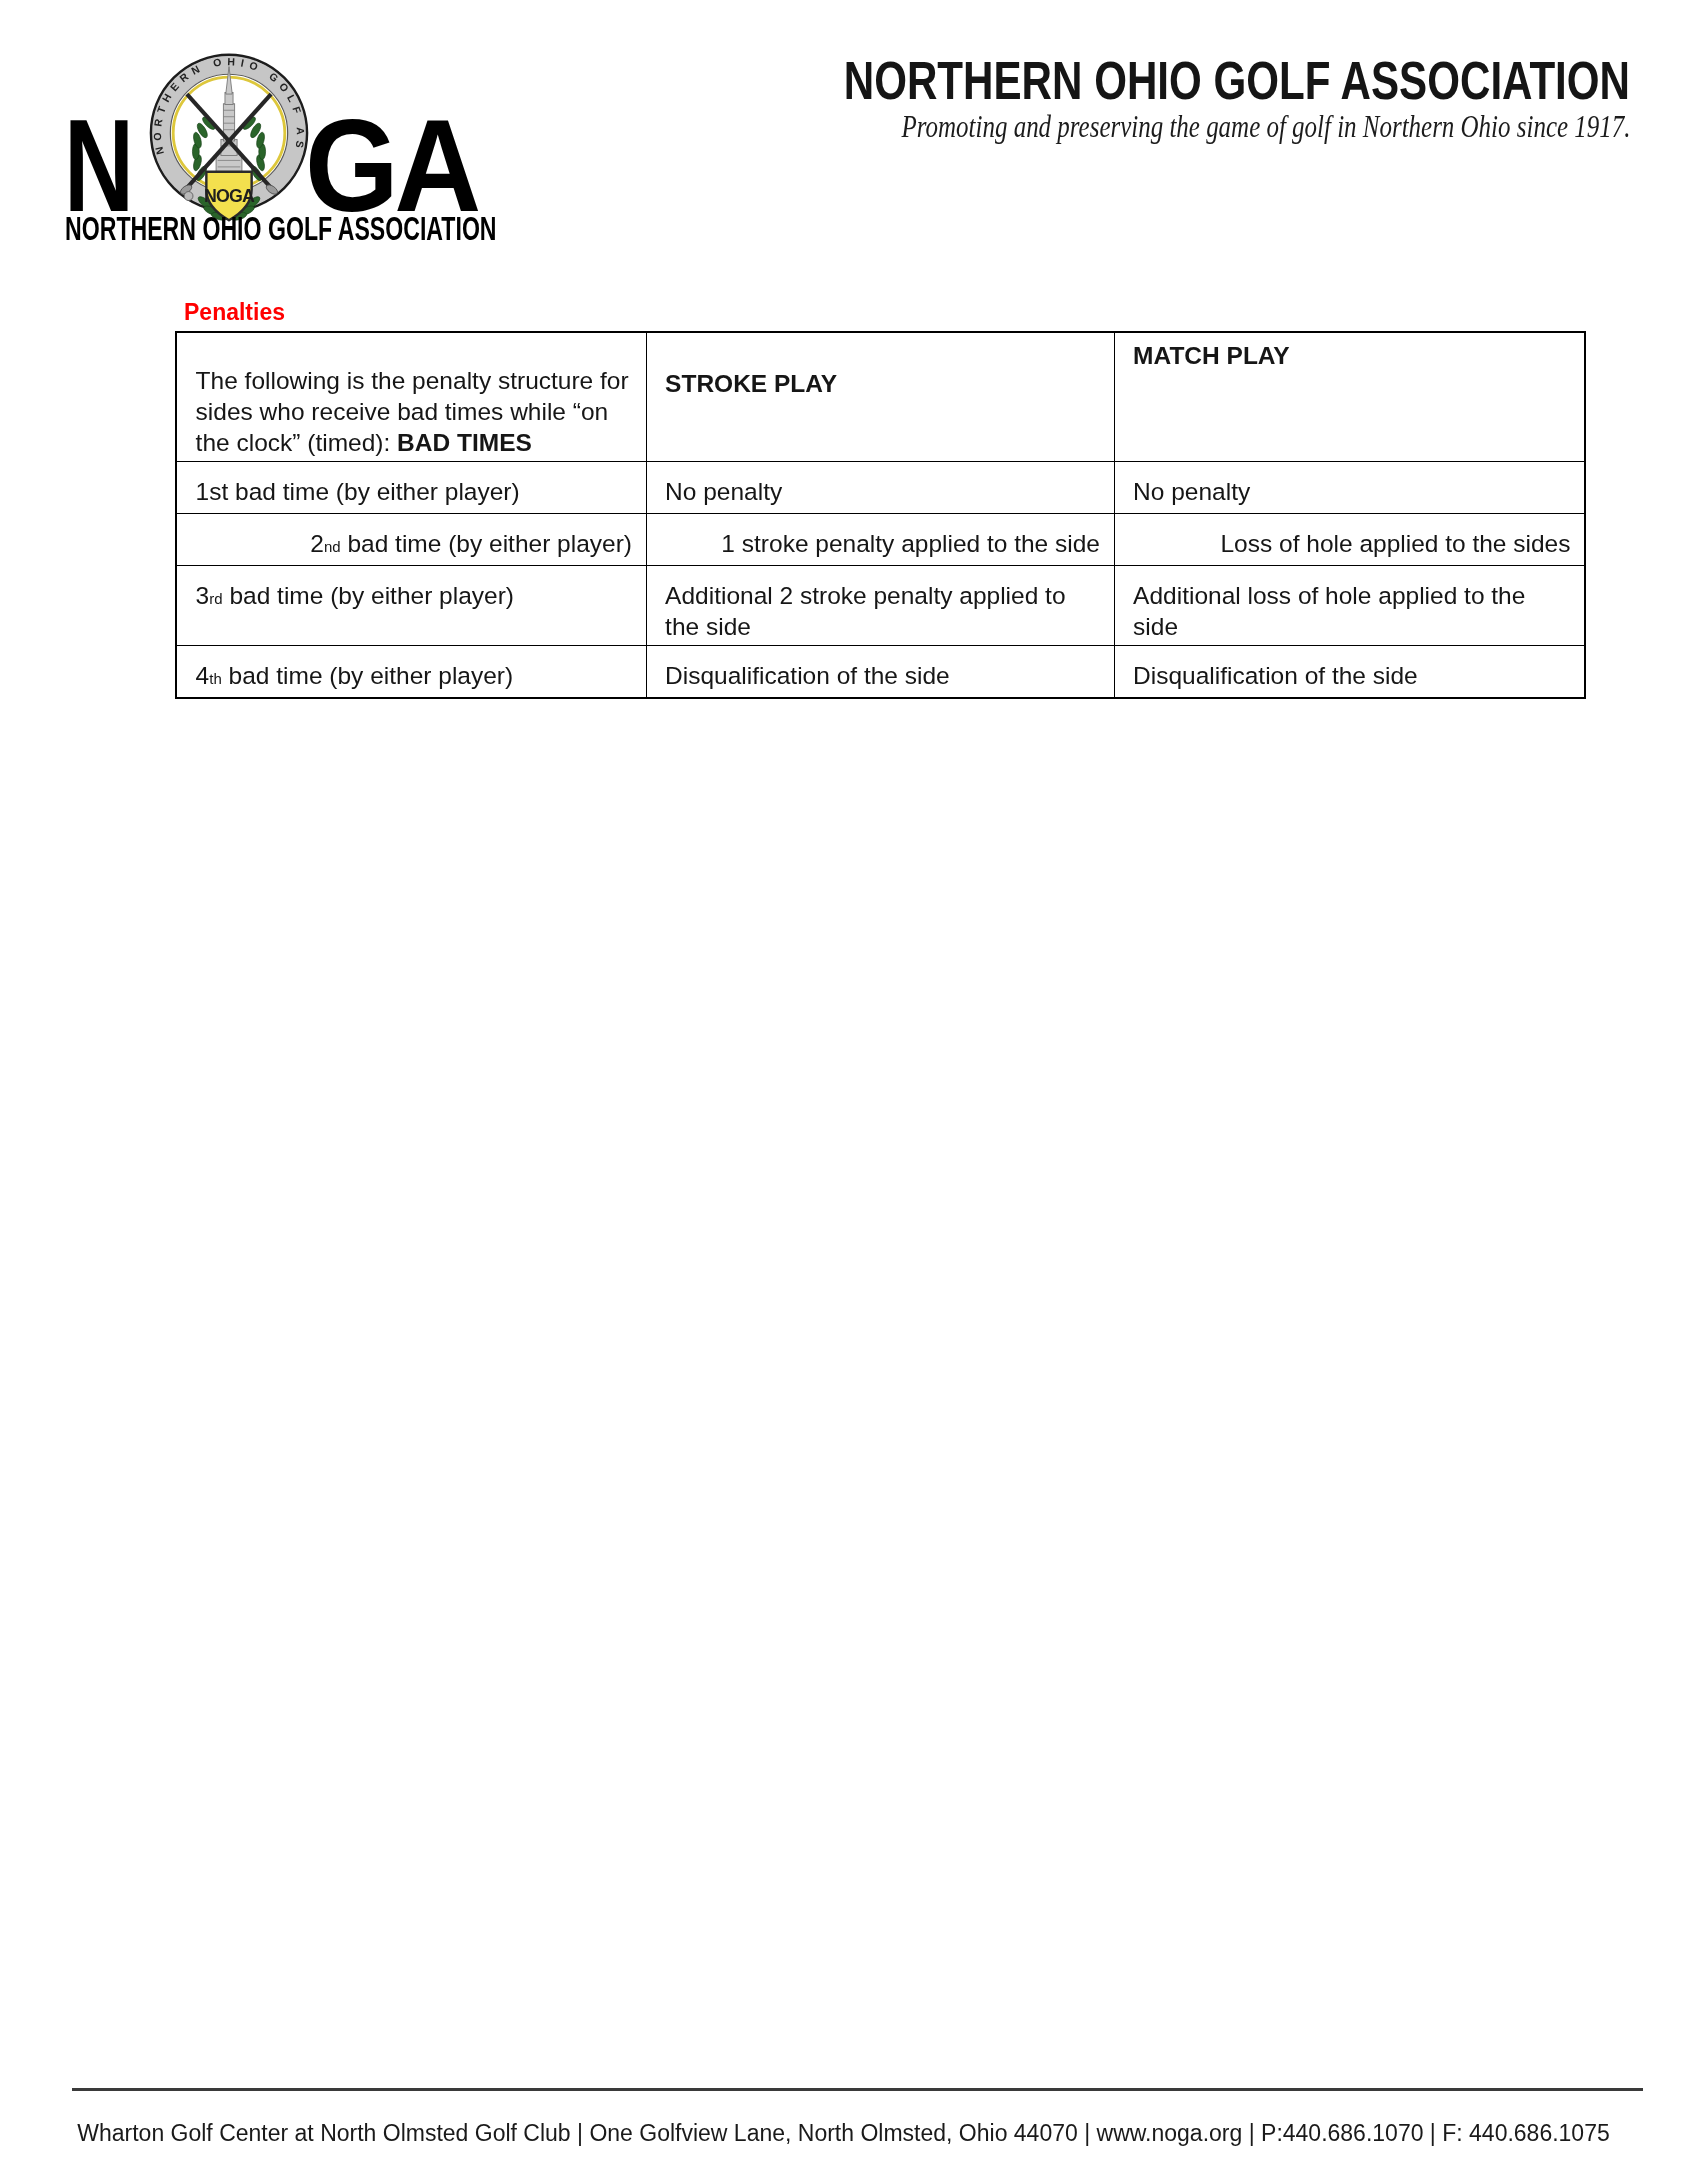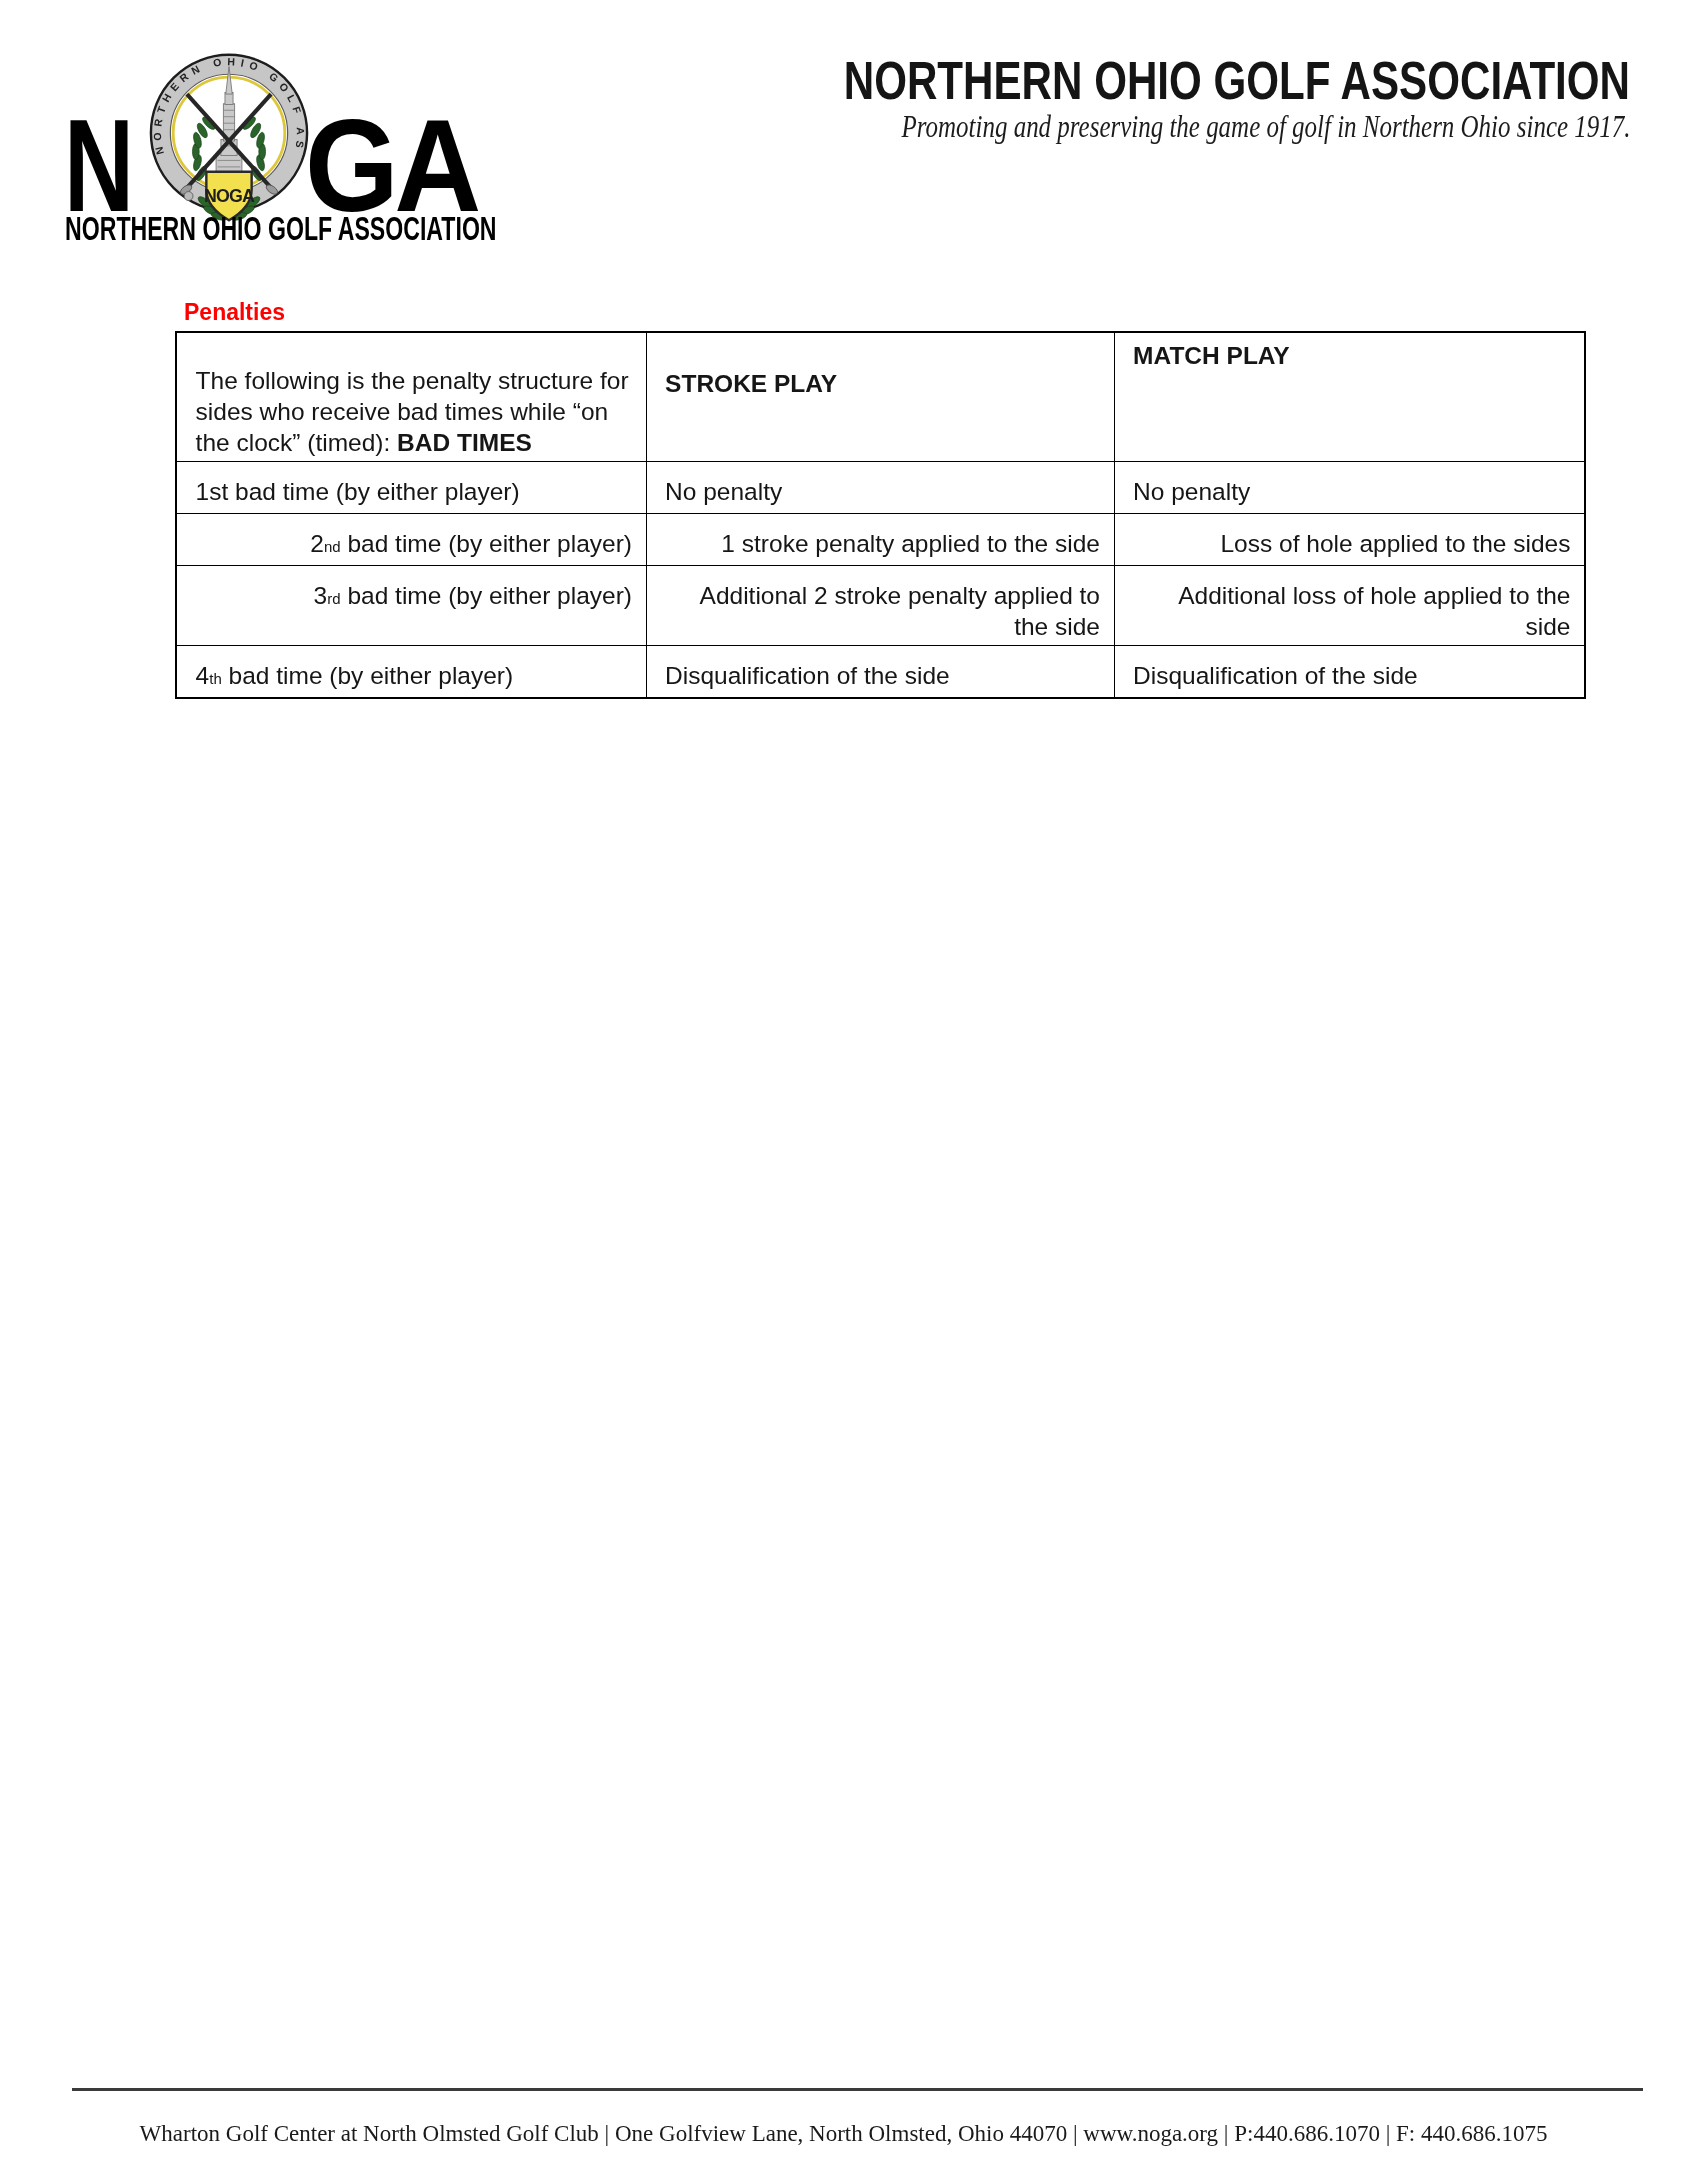--- a/index.html
+++ b/index.html
@@ -26,29 +26,29 @@
   
   .penalties-heading{position:absolute;left:184px;top:299px;font-size:23px;line-height:27px;font-weight:bold;}
 
   .ptable{position:absolute;left:175px;top:331px;width:1409px;border-collapse:collapse;
           table-layout:fixed;border:2.5px solid #000;}
   .ptable td{border:1.7px solid #000;vertical-align:top;font-size:24.5px;line-height:31px;color:#161616;
              padding:13.5px 13.5px 3.4px 18.6px;overflow:hidden;}
   .tr-h{height:105px;}
   .tr-1{height:46px;}
   .tr-2{height:47px;text-align:right;}
-  .tr-3{height:73px;text-align:right;}
+  .tr-3{height:73px;}
   .tr-4{height:47px;}
   .c-head{font-weight:bold;}
   .ord{font-size:15px;}
 
   
   .footer-rule{position:absolute;left:72px;top:2088px;width:1571px;height:2.5px;background:#3a3a3a;}
   .footer-text{position:absolute;left:0;top:2119px;width:1687px;text-align:center;
-               font-size:23px;line-height:29px;color:#1a1a1a;font-family:Liberation Serif, serif;}
+               font-size:23px;line-height:29px;color:#1a1a1a;}
 </style>
 </head>
 <body>
 
 <div class="page">
 
   <div class="logo">
     <span class="logo-letter logo-n">N</span>
 
     <svg class="logo-emblem" width="162" height="178" viewBox="0 0 200 220">

